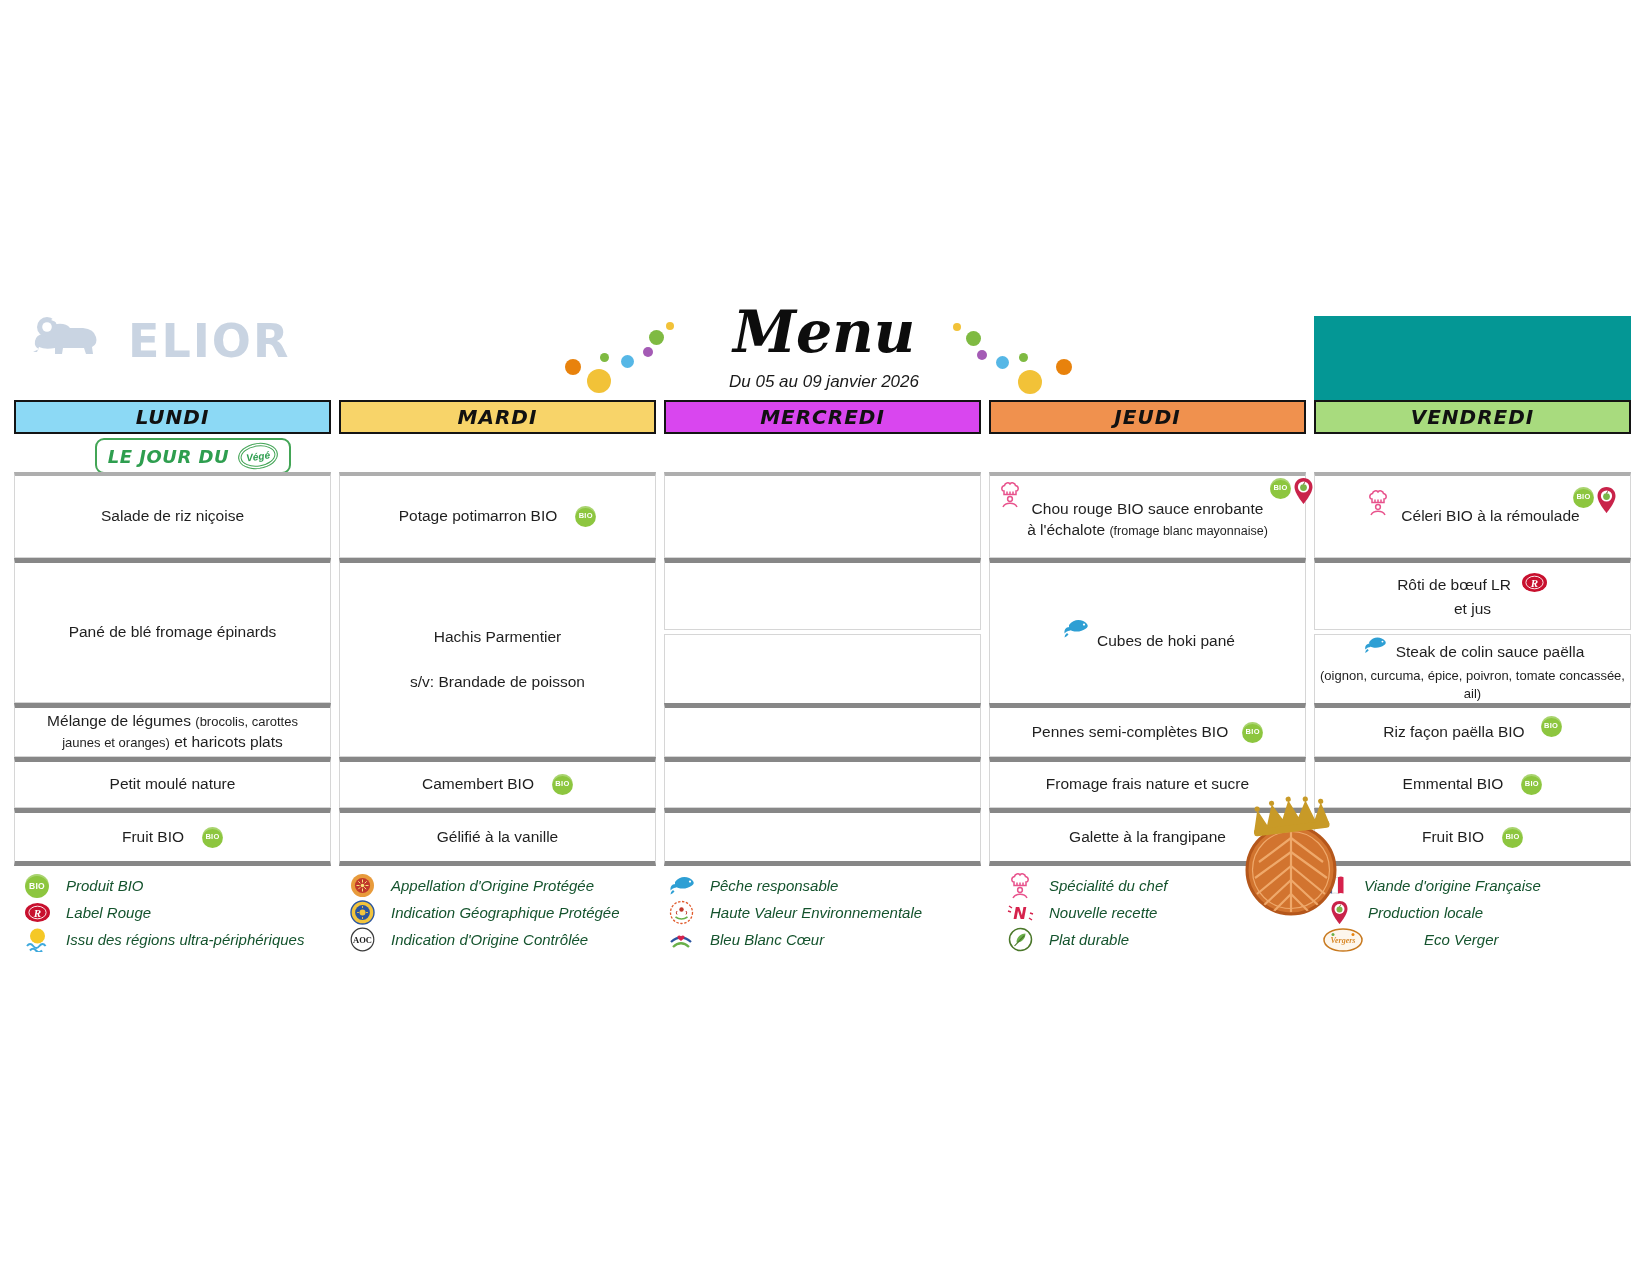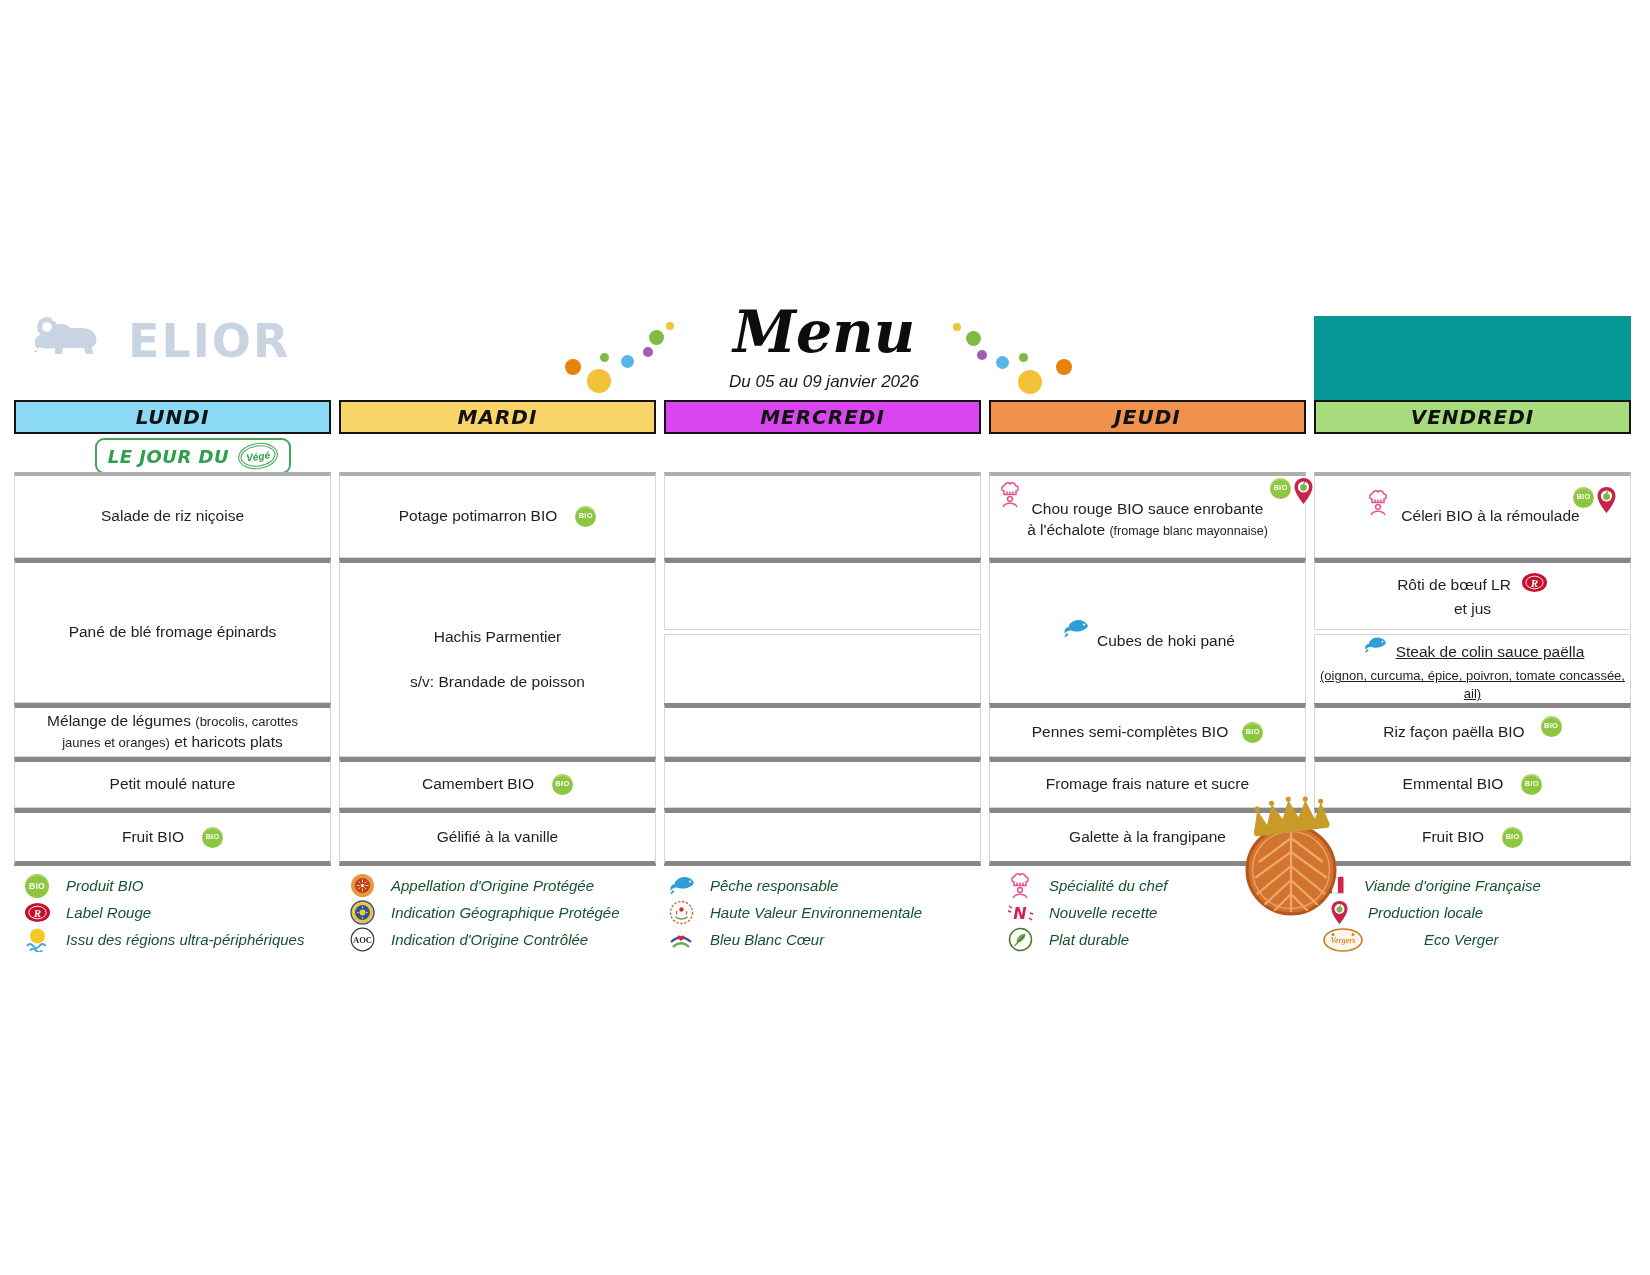--- a/index.html
+++ b/index.html
@@ -30,21 +30,21 @@
   .vege-stamp{width:40px;height:26px;border:1.6px solid #43a556;border-radius:50%;
               display:flex;align-items:center;justify-content:center;box-sizing:border-box;
               font-style:italic;font-weight:bold;font-size:10px;color:#2e9e4f;transform:rotate(-8deg);
               box-shadow:inset 0 0 0 1.5px #fff, inset 0 0 0 2.5px #43a556;}
   
   .cell{position:absolute;box-sizing:border-box;width:317px;background:#fff;
         border:1px solid #d6d6d6;border-top:4px solid #aeaeae;
         display:flex;flex-direction:column;align-items:center;justify-content:center;
         text-align:center;font-size:15.5px;line-height:1.35;color:#1f1f1f;padding:3px 10px;}
   .cell.dark{border-top:5px solid #878787;}
-  .cell.thin{border-top:1px solid #d6d6d6;text-decoration:underline;}
+  .cell.thin{border-top:1px solid #d6d6d6;}
   .cell.bdark{border-bottom:5px solid #878787;}
   .small{font-size:13px;}
   .xsmall{font-size:12.5px;}
   .inline-row{display:flex;align-items:center;justify-content:center;}
   
   .bio{display:inline-flex;width:21px;height:21px;border-radius:50%;background:#8dc63f;
        color:#fff;font-weight:bold;font-size:7.5px;font-style:normal;align-items:center;
        justify-content:center;flex:0 0 auto;letter-spacing:.3px;box-shadow:inset 0 2px 0 rgba(255,255,255,.25);}
   .ml{margin-left:18px;}
   .corner-icons{position:absolute;display:flex;align-items:flex-start;gap:3px;}

